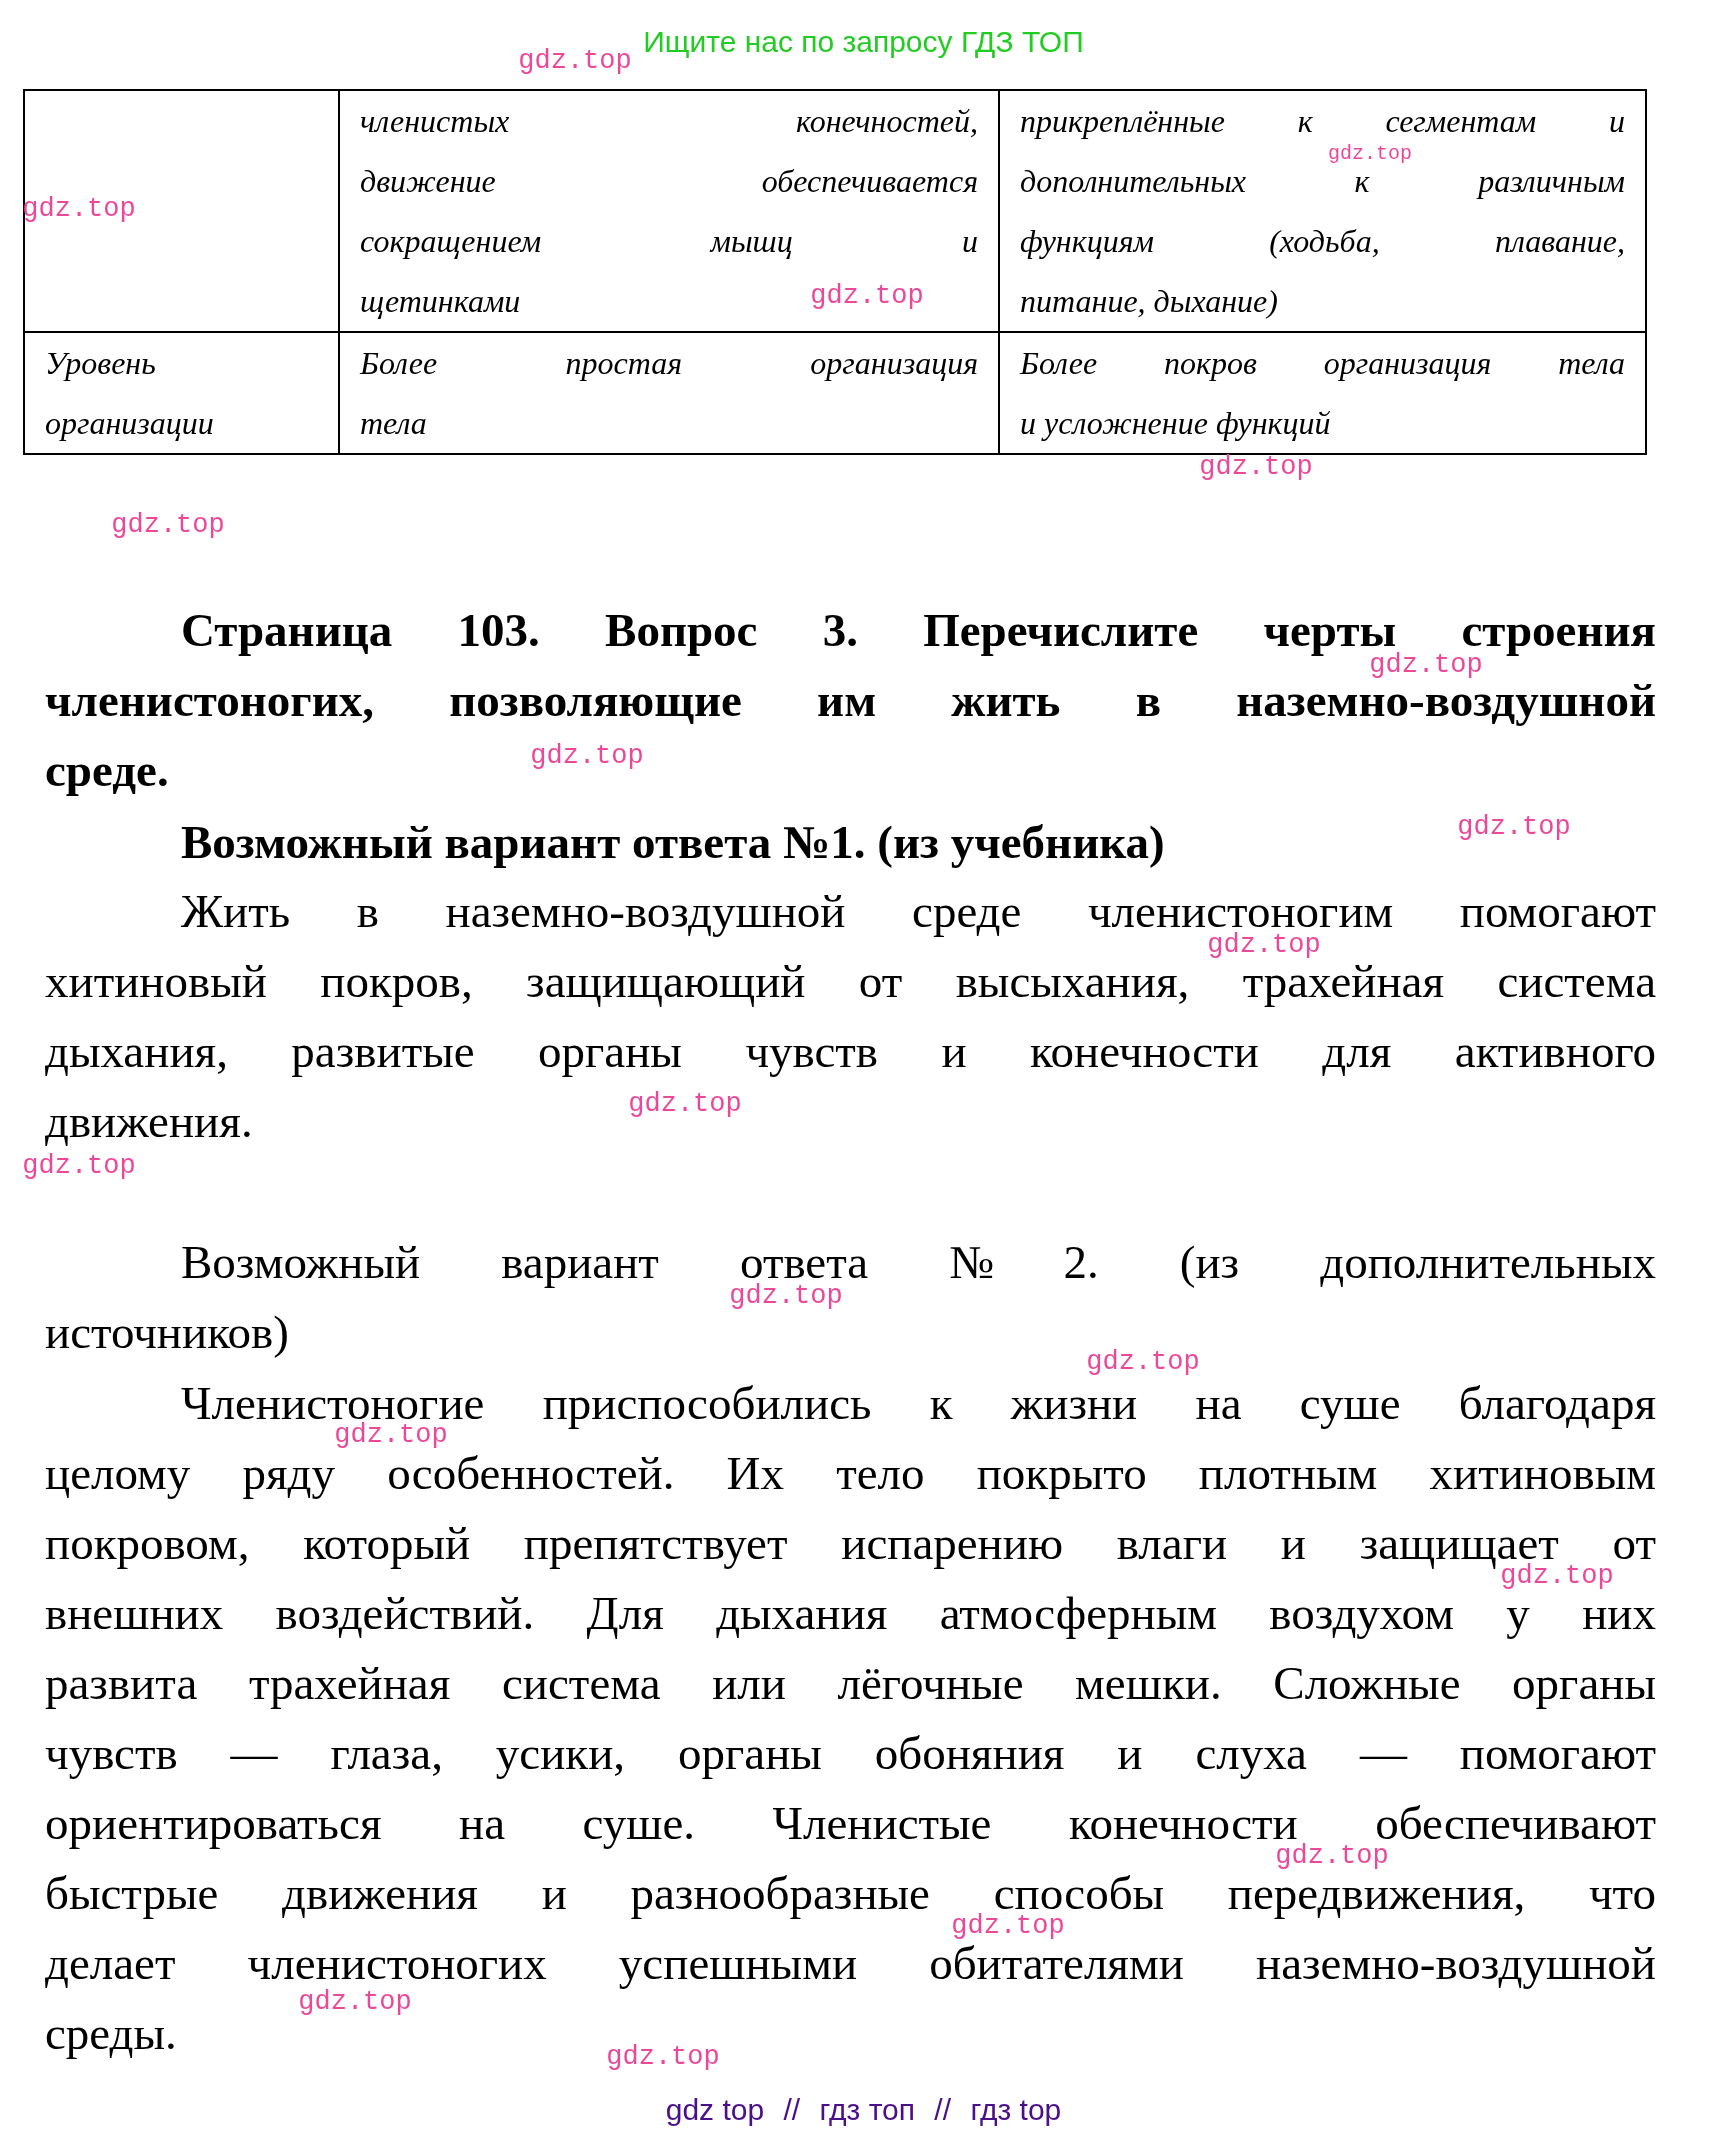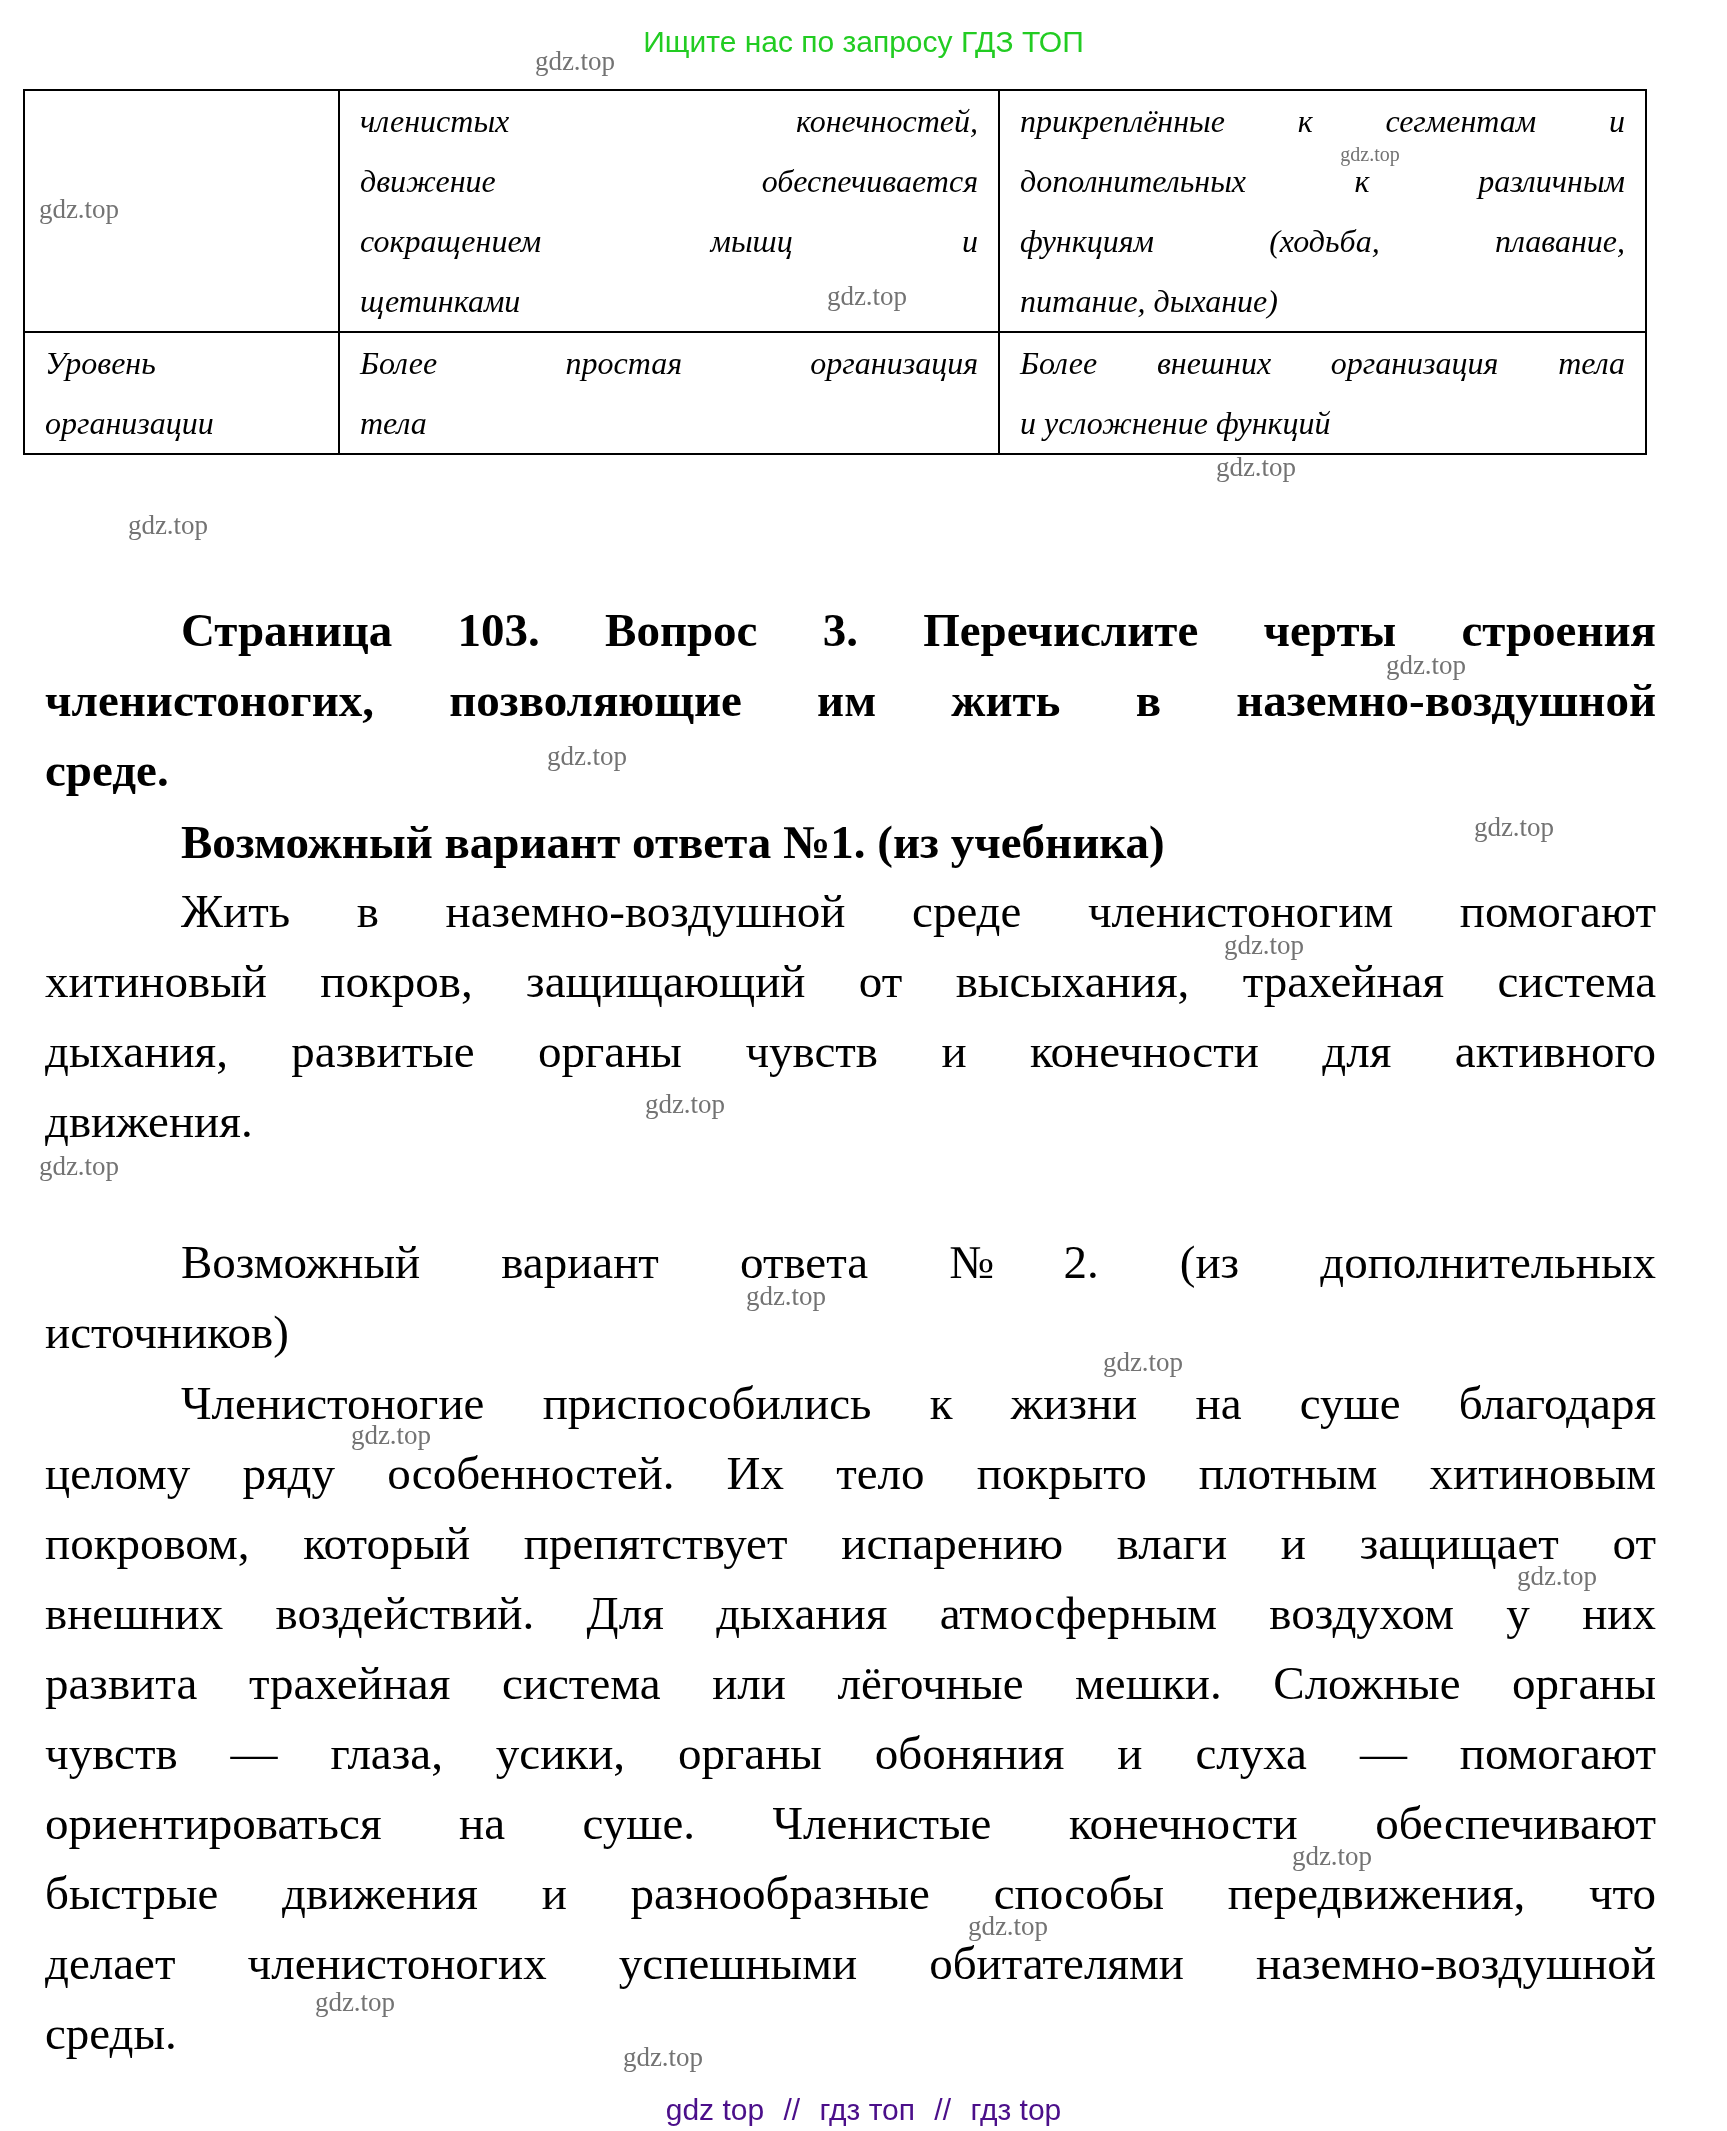--- a/index.html
+++ b/index.html
@@ -1,22 +1,22 @@
 <!DOCTYPE html>
 <html style="font-size:14.5px"><head>
 <meta charset="utf-8">
 <style>
   html, body { margin:0; padding:0; background:#ffffff; }
   body { width:1727px; height:2131px; position:relative; overflow:hidden;
          font-family:"Liberation Serif", serif; color:#000; }
   .banner { position:absolute; top:0; left:0; width:1727px; text-align:center;
             font-family:"Liberation Sans", sans-serif; font-size:30px; line-height:35px;
             color:#22cc22;margin-top:24px; }
-  .wm { position:absolute; font-family:Liberation Serif, serif; font-size:27px;
-        color:#737373; line-height:1; transform:translate(-50%,-50%); white-space:nowrap; }
+  .wm { position:absolute; font-family:Liberation Mono, monospace; font-size:27px;
+        color:#ec4899; line-height:1; transform:translate(-50%,-50%); white-space:nowrap; }
   .wm.small { font-size:20px; }
   table.cmp { position:absolute; top:89px; left:23px; width:1624px; border-collapse:collapse;
               font-size:32px; line-height:60px;font-style:italic; }
   table.cmp td { border:2.7px solid #000; vertical-align:top; padding:0 20px 0 20px; text-align:justify; }
   table.cmp td.c1 { width:273px; text-align:left; }
   table.cmp td.c2 { width:618px; }
   .cellline { display:block; text-align:justify; text-align-last:justify; }
   .cellline.last { text-align-last:left; }
   .doc { position:absolute; left:45px; width:1611px; font-size:47px; }
   .q { top:595px; line-height:70px; font-weight:bold; text-align:justify; }
@@ -55,21 +55,21 @@
   <tr>
     <td class="c1">
       <span class="cellline last">Уровень</span>
       <span class="cellline last">организации</span>
     </td>
     <td class="c2">
       <span class="cellline">Более простая организация</span>
       <span class="cellline last">тела</span>
     </td>
     <td class="c3">
-      <span class="cellline">Более внешних организация тела</span>
+      <span class="cellline">Более покров организация тела</span>
       <span class="cellline last">и усложнение функций</span>
     </td>
   </tr>
 </tbody>
   </table>
 
 <div class="doc q">
   <span class="line" style="padding-left:136px">Страница 103. Вопрос 3.   Перечислите черты строения</span>
   <span class="line">членистоногих, позволяющие им жить в наземно-воздушной</span>
   <span class="line last">среде.</span>

